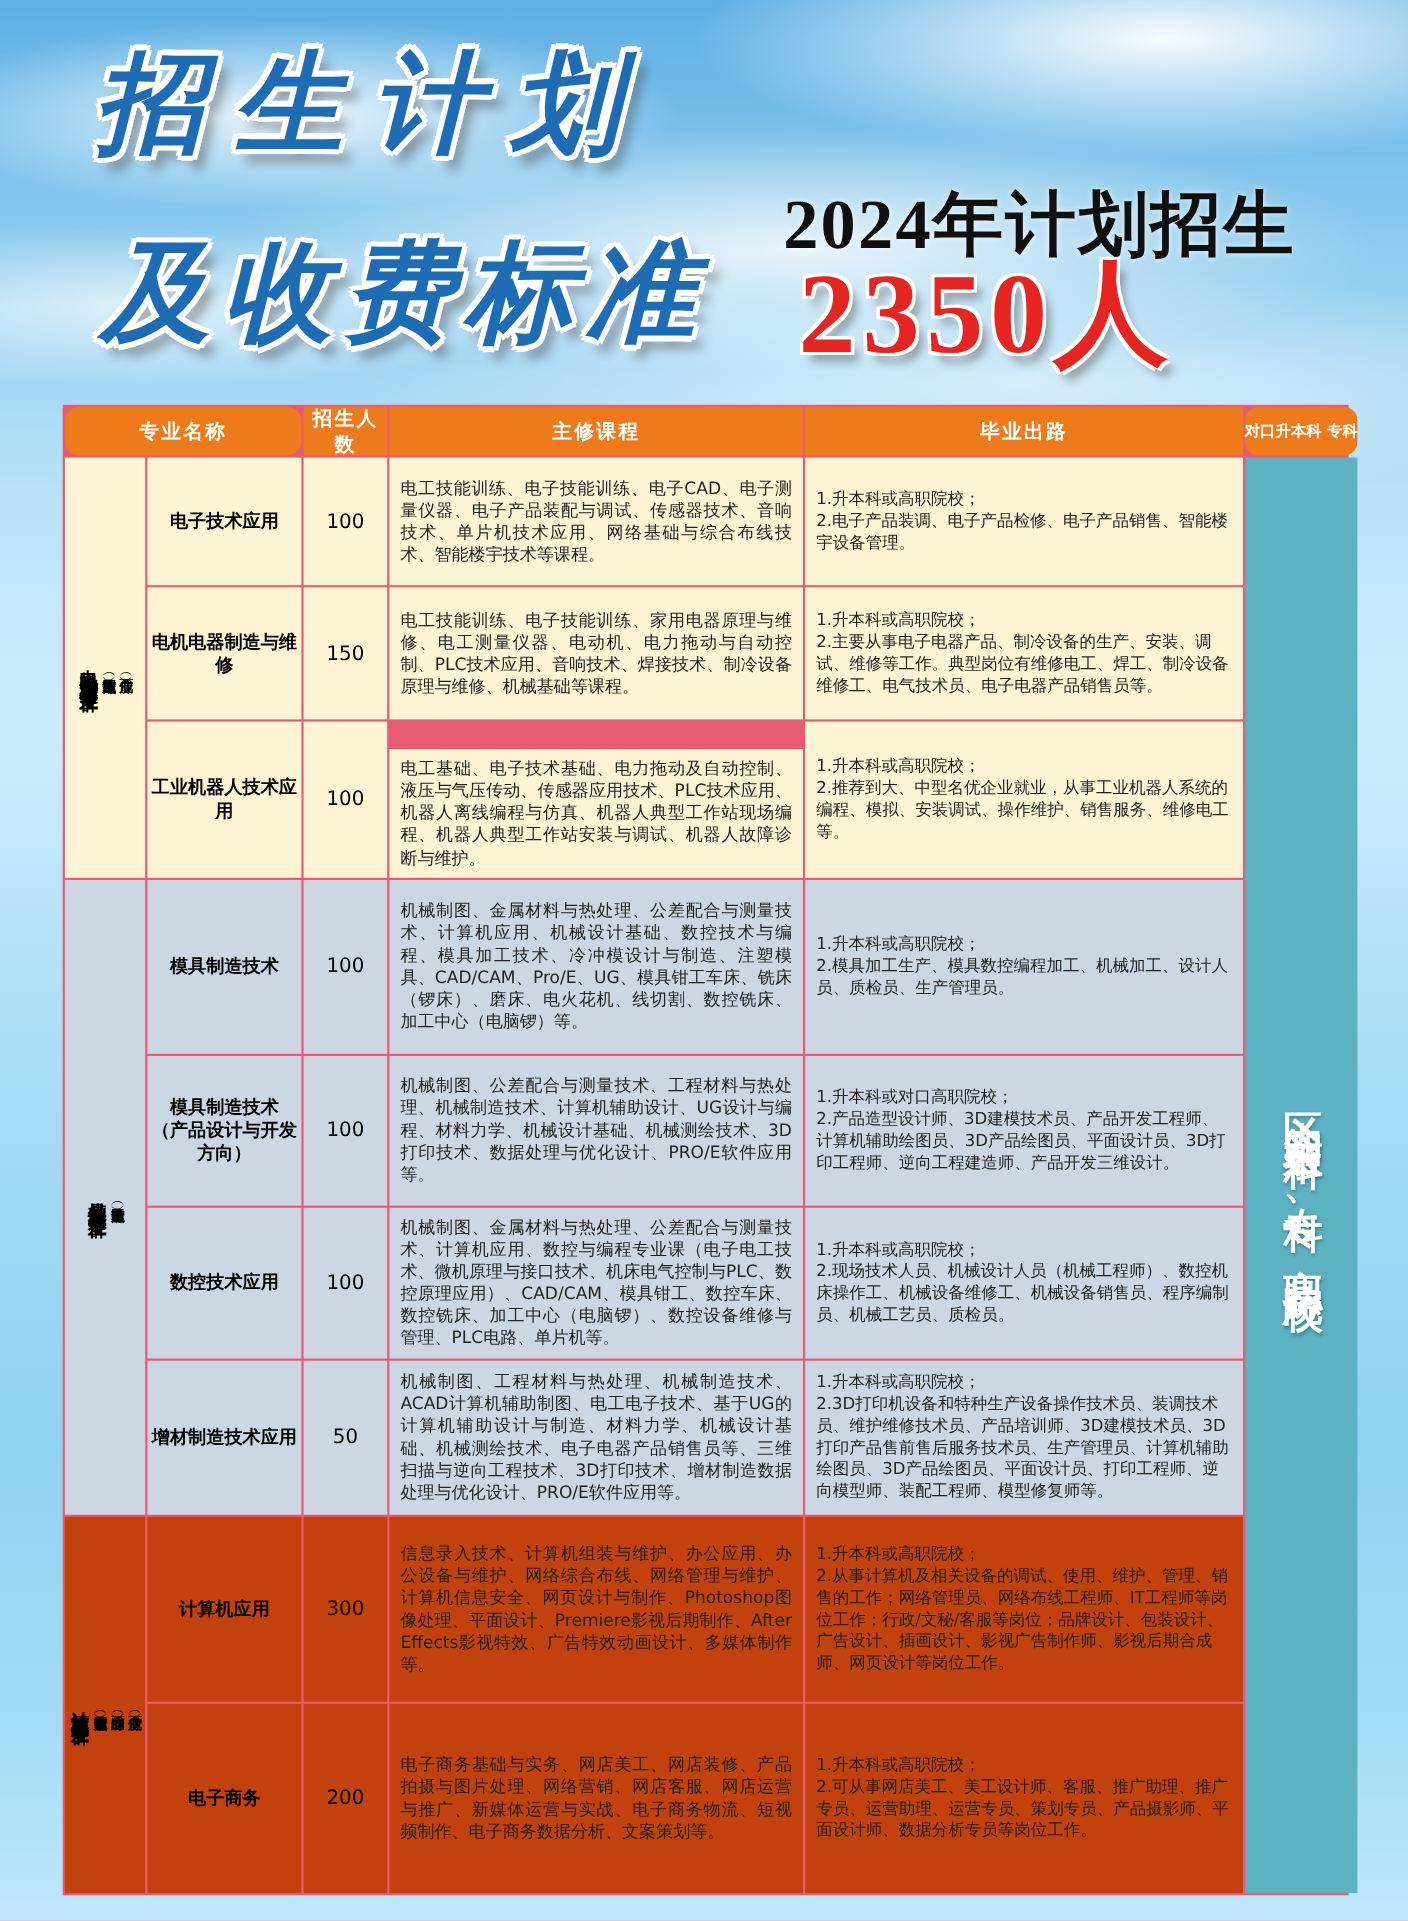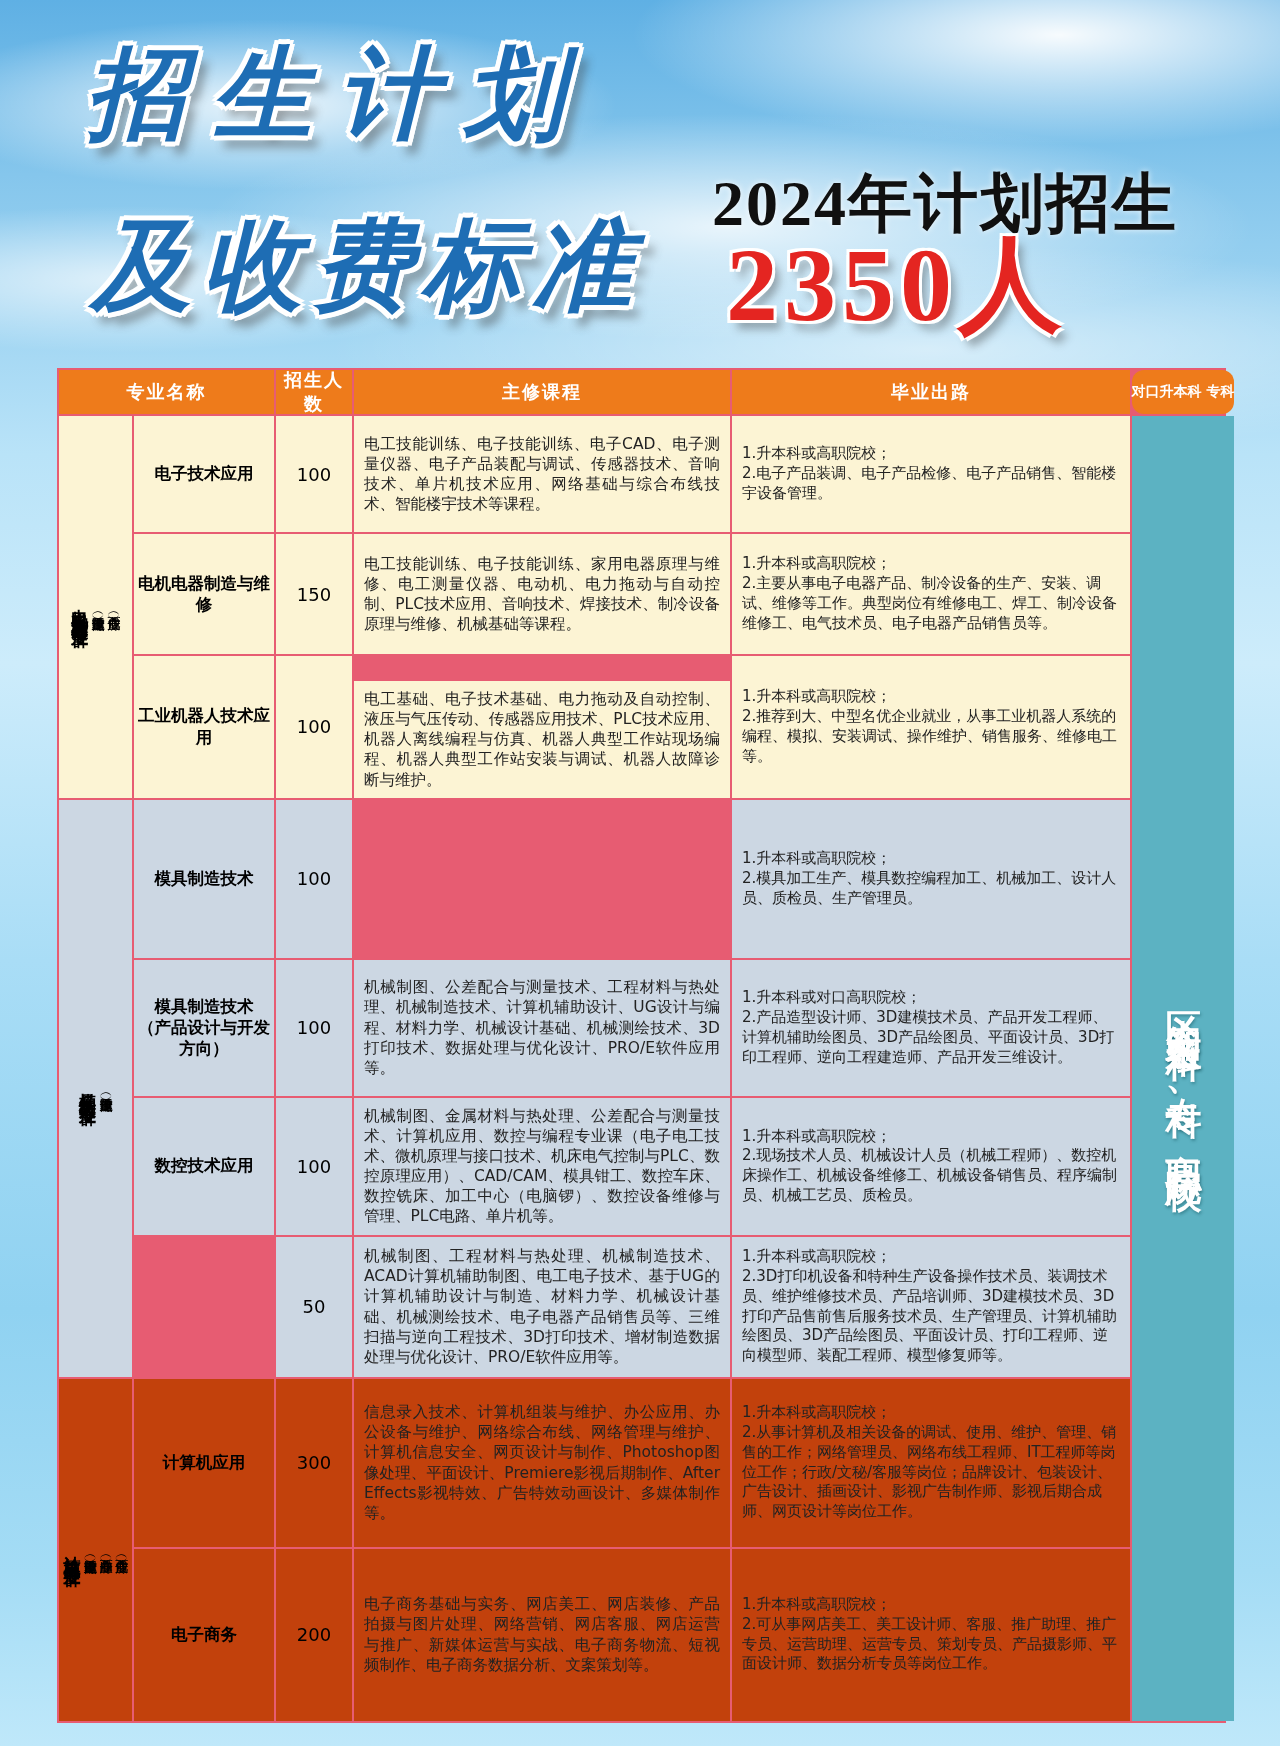--- a/index.html
+++ b/index.html
@@ -95,21 +95,21 @@
 
 <div class="poster">
 
   <div class="title-line title-1">招生计划</div>
   <div class="title-line title-2">及收费标准</div>
   <div class="plan-label">2024年计划招生</div>
   <div class="plan-number">2350人</div>
 
   <div class="enroll-table">
 
-    <div class="cell th" style="grid-column:1/3;grid-row:1;">专业名称</div>
+    <div class="cell th" style="grid-column:1/3;grid-row:1;border-radius:13px;">专业名称</div>
     <div class="cell th" style="grid-column:3;grid-row:1;">招生人数</div>
     <div class="cell th" style="grid-column:4;grid-row:1;">主修课程</div>
     <div class="cell th" style="grid-column:5;grid-row:1;">毕业出路</div>
     <div class="cell th small" style="grid-column:6;grid-row:1;">对口升本科 专科</div>
 
     <div class="cell group-cell bg-g1" style="grid-column:1;grid-row:2/5;">
       <span class="gname">电机电器制造与维修专业群</span>
       <span class="gtag">（国示范重点建设专业）</span>
       <span class="gtag">（广西优质专业）</span>
     </div>
@@ -132,36 +132,38 @@
     <div class="cell outcomes-cell bg-g1" style="grid-column:5;grid-row:4;">1.升本科或高职院校；
 2.推荐到大、中型名优企业就业，从事工业机器人系统的编程、模拟、安装调试、操作维护、销售服务、维修电工等。</div>
 
     <div class="cell group-cell bg-g2" style="grid-column:1;grid-row:5/9;">
       <span class="gname">模具制造技术专业群</span>
       <span class="gtag">（国示范重点建设专业）</span>
     </div>
 
     <div class="cell major-cell bg-g2" style="grid-column:2;grid-row:5;">模具制造技术</div>
     <div class="cell quota-cell bg-g2" style="grid-column:3;grid-row:5;">100</div>
+    <div class="cell courses-cell bg-g2" style="grid-column:4;grid-row:5;">机械制图、金属材料与热处理、公差配合与测量技术、计算机应用、机械设计基础、数控技术与编程、模具加工技术、冷冲模设计与制造、注塑模具、CAD/CAM、Pro/E、UG、模具钳工车床、铣床（锣床）、磨床、电火花机、线切割、数控铣床、加工中心（电脑锣）等。</div>
     <div class="cell outcomes-cell bg-g2" style="grid-column:5;grid-row:5;">1.升本科或高职院校；
 2.模具加工生产、模具数控编程加工、机械加工、设计人员、质检员、生产管理员。</div>
 
     <div class="cell major-cell bg-g2" style="grid-column:2;grid-row:6;">模具制造技术
 （产品设计与开发方向）</div>
     <div class="cell quota-cell bg-g2" style="grid-column:3;grid-row:6;">100</div>
     <div class="cell courses-cell bg-g2" style="grid-column:4;grid-row:6;">机械制图、公差配合与测量技术、工程材料与热处理、机械制造技术、计算机辅助设计、UG设计与编程、材料力学、机械设计基础、机械测绘技术、3D打印技术、数据处理与优化设计、PRO/E软件应用等。</div>
     <div class="cell outcomes-cell bg-g2" style="grid-column:5;grid-row:6;">1.升本科或对口高职院校；
 2.产品造型设计师、3D建模技术员、产品开发工程师、计算机辅助绘图员、3D产品绘图员、平面设计员、3D打印工程师、逆向工程建造师、产品开发三维设计。</div>
 
     <div class="cell major-cell bg-g2" style="grid-column:2;grid-row:7;">数控技术应用</div>
     <div class="cell quota-cell bg-g2" style="grid-column:3;grid-row:7;">100</div>
     <div class="cell courses-cell bg-g2" style="grid-column:4;grid-row:7;">机械制图、金属材料与热处理、公差配合与测量技术、计算机应用、数控与编程专业课（电子电工技术、微机原理与接口技术、机床电气控制与PLC、数控原理应用）、CAD/CAM、模具钳工、数控车床、数控铣床、加工中心（电脑锣）、数控设备维修与管理、PLC电路、单片机等。</div>
     <div class="cell outcomes-cell bg-g2" style="grid-column:5;grid-row:7;">1.升本科或高职院校；
 2.现场技术人员、机械设计人员（机械工程师）、数控机床操作工、机械设备维修工、机械设备销售员、程序编制员、机械工艺员、质检员。</div>
 
+    <div class="cell major-cell bg-g2" style="grid-column:2;grid-row:8;">增材制造技术应用</div>
     <div class="cell quota-cell bg-g2" style="grid-column:3;grid-row:8;">50</div>
     <div class="cell courses-cell bg-g2" style="grid-column:4;grid-row:8;">机械制图、工程材料与热处理、机械制造技术、ACAD计算机辅助制图、电工电子技术、基于UG的计算机辅助设计与制造、材料力学、机械设计基础、机械测绘技术、电子电器产品销售员等、三维扫描与逆向工程技术、3D打印技术、增材制造数据处理与优化设计、PRO/E软件应用等。</div>
     <div class="cell outcomes-cell bg-g2" style="grid-column:5;grid-row:8;">1.升本科或高职院校；
 2.3D打印机设备和特种生产设备操作技术员、装调技术员、维护维修技术员、产品培训师、3D建模技术员、3D打印产品售前售后服务技术员、生产管理员、计算机辅助绘图员、3D产品绘图员、平面设计员、打印工程师、逆向模型师、装配工程师、模型修复师等。</div>
 
     <div class="cell group-cell bg-g3" style="grid-column:1;grid-row:9/11;">
       <span class="gname">计算机应用专业群</span>
       <span class="gtag">（国示范重点建设专业）</span>
       <span class="gtag">（广西品牌专业）</span>
       <span class="gtag">（广西优质专业）</span>

